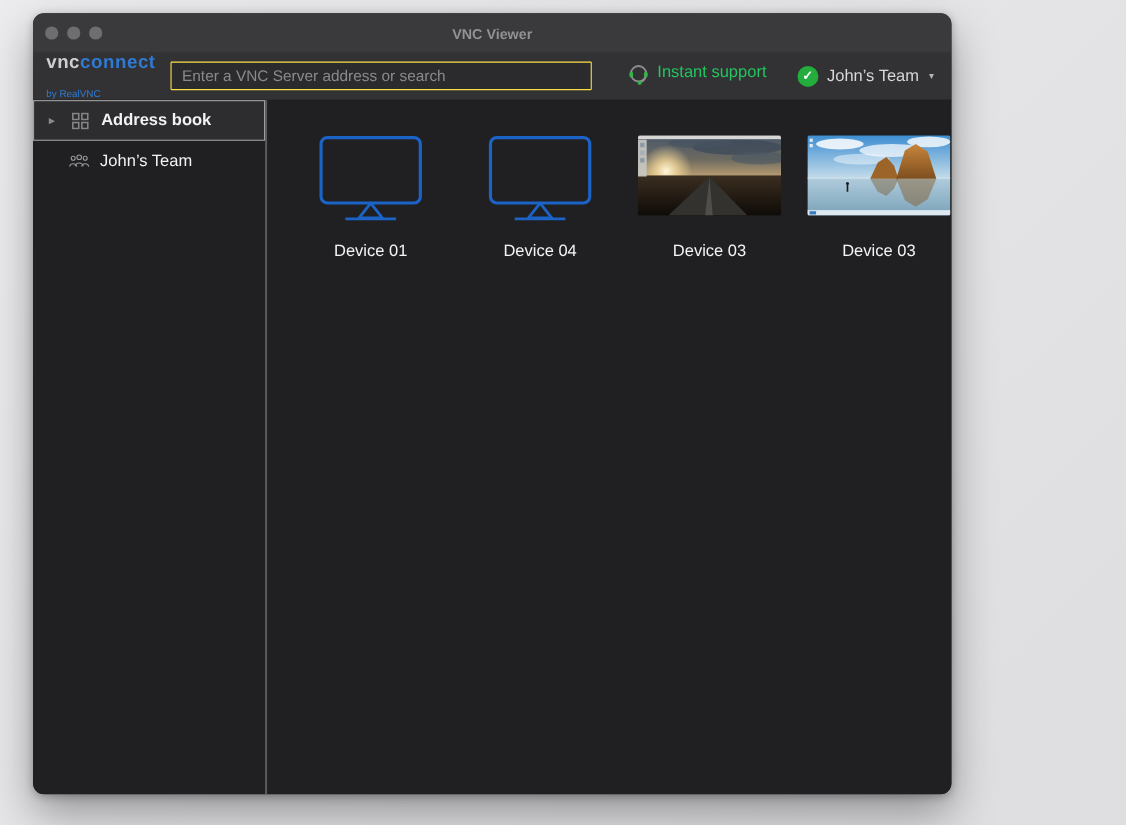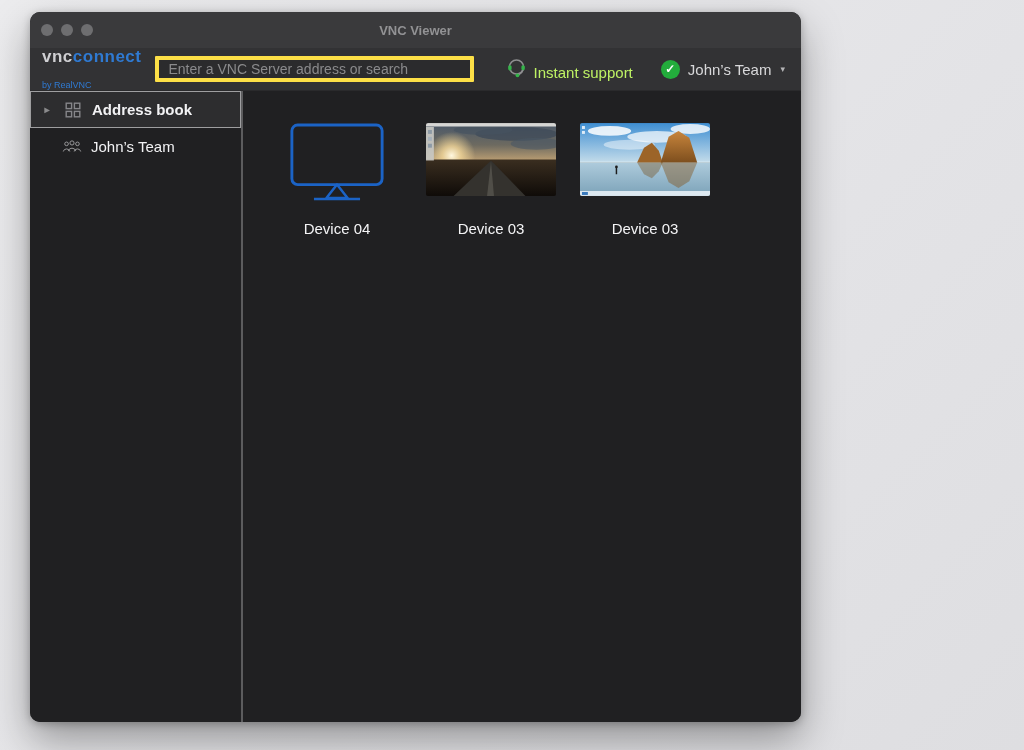--- a/index.html
+++ b/index.html
@@ -1,20 +1,20 @@
 <!DOCTYPE html>
 <html><head>
 <meta charset="utf-8">
 <style>
   * { margin:0; padding:0; box-sizing:border-box; }
   html,body { width:1024px; height:750px; overflow:hidden;
     font-family:"Liberation Sans", sans-serif;
     background:linear-gradient(135deg,#ececee 0%,#e3e3e6 60%,#dedee1 100%); }
 
-  .window { position:absolute; left:30px; top:12px; width:771px; height:710px;
+  .window { position:absolute; left:30px; top:12px; width:835px; height:710px;
     border-radius:10px; overflow:hidden; background:#202022;
     box-shadow:0 18px 40px rgba(0,0,0,.35), 0 2px 8px rgba(0,0,0,.25);
     display:flex; flex-direction:column; }
 
   
   .titlebar { height:36px; background:#3a3a3c; flex:0 0 36px; position:relative;
     display:flex; align-items:center; }
   .traffic { display:flex; gap:8px; margin-left:11px; }
   .traffic .dot { width:12px; height:12px; border-radius:50%; background:#6e6e70; border:none; }
   .win-title { position:absolute; left:0; right:0; text-align:center;
@@ -26,29 +26,29 @@
     border-bottom:1px solid #2a2a2c; }
   .logo { display:flex; flex-direction:column; align-items:flex-start; line-height:1;
     padding-left:2px; flex:0 0 auto; cursor:default; }
   .logo-line1 { font-size:17px; font-weight:bold; letter-spacing:.5px; }
   .logo-vnc { color:#cfcfd2; }
   .logo-connect { color:#2f7ad2; }
   .logo-byline { font-size:9px; color:#2f7ad2; margin-top:16px; }
 
   .search-wrap { flex:1 1 auto; max-width:536px; }
   .search-input { width:100%; height:26px; background:#2b2b2d;
-    border:4px solid #fde047; border-radius:1px; color:#d6d6d8;
+    border:1px solid #fde047; border-radius:1px; color:#d6d6d8;
     font-size:14px; padding:0 9px; outline:none;
     font-family:"Liberation Sans", sans-serif; }
   .search-input::placeholder { color:#8a8a8c; }
 
   .spacer { flex:0 0 4px; }
 
-  .instant-support { display:flex; align-items:flex-end; gap:7px; cursor:pointer;
-    color:#bef264; font-size:15px; flex:0 0 auto; }
+  .instant-support { display:flex; align-items:flex-start; gap:7px; cursor:pointer;
+    color:#22c55e; font-size:15px; flex:0 0 auto; }
 
   .account { display:flex; align-items:center; gap:8px; cursor:pointer;
     color:#d8d8da; font-size:15px; flex:0 0 auto; margin-left:14px; }
   .check-badge { width:19px; height:19px; border-radius:50%; background:#23ad3c;
     color:#ffffff; font-size:12px; font-weight:bold; display:flex;
     align-items:center; justify-content:center; line-height:1; }
   .caret { font-size:9px; color:#b4b4b6; margin-left:1px; }
 
   
   .content { flex:1 1 auto; display:flex; min-height:0; }
@@ -149,20 +149,30 @@
             <circle cx="11" cy="3.6" r="2.3" fill="none" stroke="#98989a" stroke-width="1.1"></circle>
             <path d="M6.9 12.6 a4.2 4.2 0 0 1 8.2 0" fill="none" stroke="#98989a" stroke-width="1.1"></path>
           </svg>
         </span>
         <span>John’s Team</span>
       </div>
     </div>
 
     <div class="main">
 
+      <div class="device-tile">
+        <div class="icon-area">
+          <svg width="96" height="81" viewBox="0 0 100 84">
+            <rect x="3" y="3" width="94" height="62" rx="6" fill="none" stroke="#1b63c6" stroke-width="3"></rect>
+            <polygon points="50,65 39,79 61,79" fill="none" stroke="#1b63c6" stroke-width="2.6" stroke-linejoin="round"></polygon>
+            <line x1="26" y1="80" x2="74" y2="80" stroke="#1b63c6" stroke-width="2.6"></line>
+          </svg>
+        </div>
+        <div class="device-label">Device 01</div>
+      </div>
 
       <div class="device-tile">
         <div class="icon-area">
           <svg width="96" height="81" viewBox="0 0 100 84">
             <rect x="3" y="3" width="94" height="62" rx="6" fill="none" stroke="#1b63c6" stroke-width="3"></rect>
             <polygon points="50,65 39,79 61,79" fill="none" stroke="#1b63c6" stroke-width="2.6" stroke-linejoin="round"></polygon>
             <line x1="26" y1="80" x2="74" y2="80" stroke="#1b63c6" stroke-width="2.6"></line>
           </svg>
         </div>
         <div class="device-label">Device 04</div>

